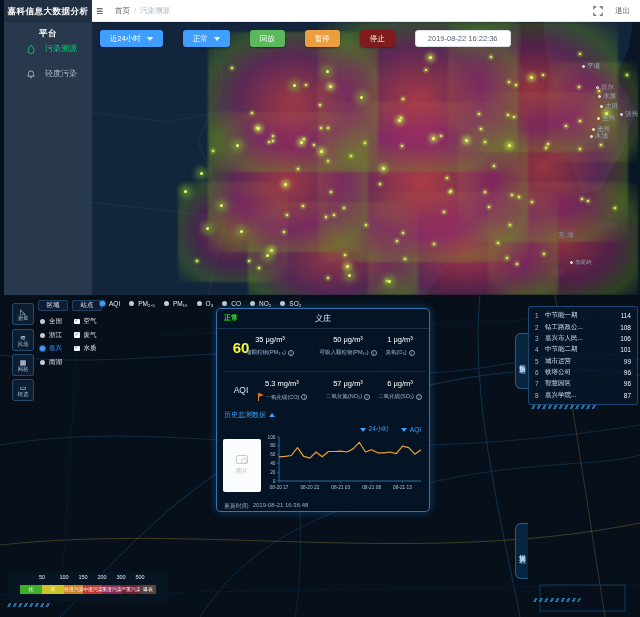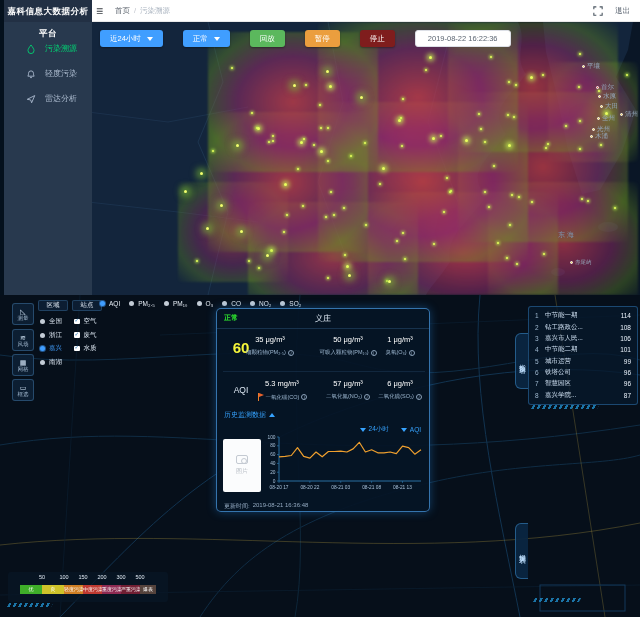--- a/index.html
+++ b/index.html
@@ -155,26 +155,20 @@
             <path d="M8,1.5 C10.8,5.5 12.8,8 12.8,10.5 A4.8,4.8 0 1 1 3.2,10.5 C3.2,8 5.2,5.5 8,1.5 Z"></path>
           </svg>
         <span>污染溯源</span>
       </div>
       <div class="side-item">
         <svg viewBox="0 0 16 16">
             <path d="M3,11.5 L13,11.5 C12,10 12,8.8 12,7 A4,4 0 0 0 4,7 C4,8.8 4,10 3,11.5 Z"></path>
             <path d="M6.5,13.2 A1.8,1.8 0 0 0 9.5,13.2"></path>
           </svg>
         <span>轻度污染</span>
-      </div>
-      <div class="side-item">
-        <svg viewBox="0 0 16 16">
-            <path d="M2,8.5 L14,2.5 L9,14 L7.5,9.5 Z"></path>
-          </svg>
-        <span>雷达分析</span>
       </div>
     </div>
   </div>
 
   <div class="upper-map">
     <svg class="land" width="552" height="273">
       <path d="M0,0 L430,0 C440,20 425,35 438,52 C420,78 400,88 418,112 C398,140 378,150 398,175 C375,205 358,215 362,240 C350,258 342,265 338,273 L0,273 Z" fill="#13253c"></path>
       <path d="M455,0 L545,0 L540,28 L528,55 L548,88 L534,130 L512,168 L494,172 L480,128 L468,70 L458,30 Z" fill="#13253c"></path>
       <ellipse cx="520" cy="205" rx="10" ry="5" fill="#13253c"></ellipse>
       <ellipse cx="470" cy="250" rx="7" ry="4" fill="#13253c"></ellipse>

